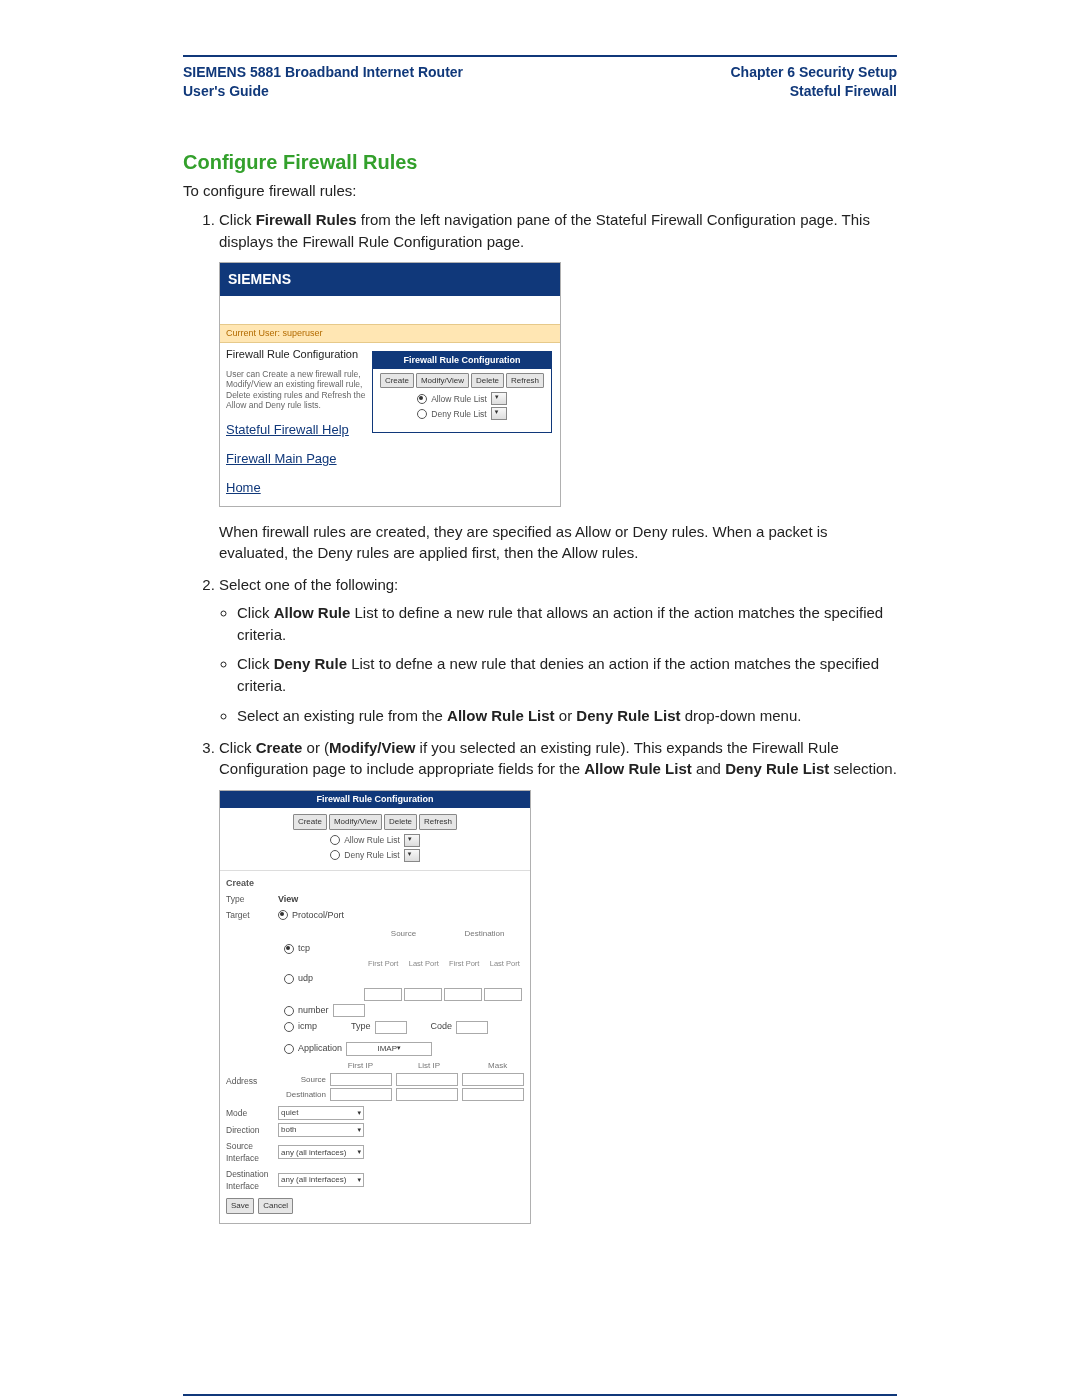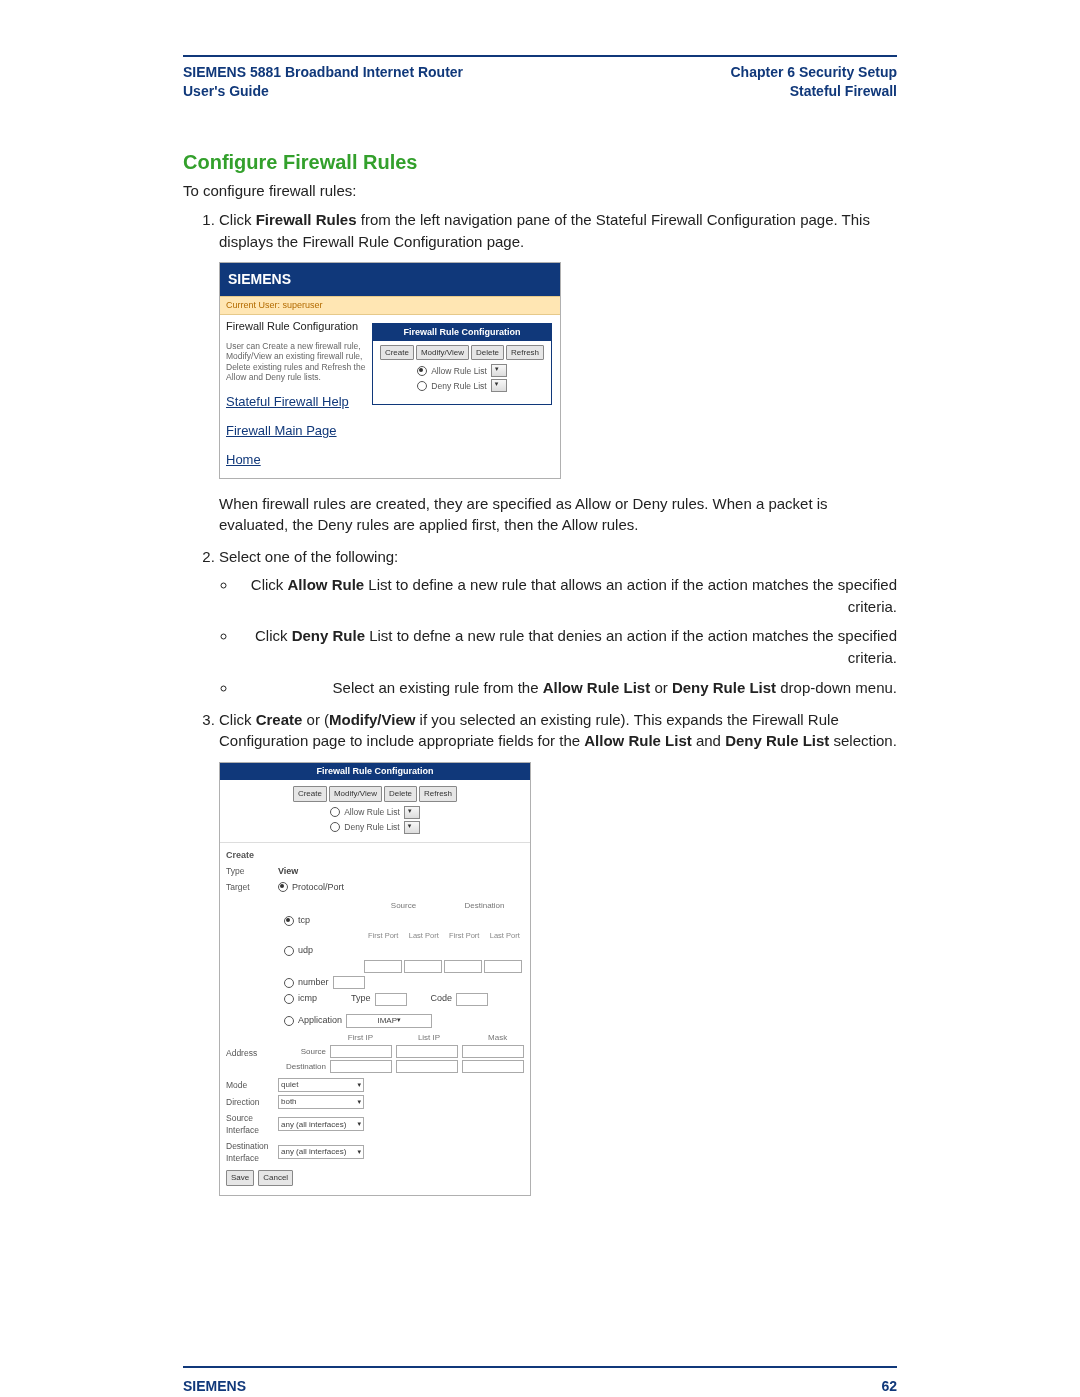--- a/index.html
+++ b/index.html
@@ -39,21 +39,21 @@
 
   h2.section-title {
     color: #33a02c;
     font-size: 20px;
     font-weight: bold;
     margin: 40px 0 8px 0;
   }
   .intro { margin: 6px 0 10px 0; }
   ol.steps { margin: 0 0 0 36px; padding: 0; }
   ol.steps > li { margin-bottom: 10px; line-height: 1.45; }
-  ul.bullets { margin: 6px 0 0 18px; padding: 0; text-align: right; }
+  ul.bullets { margin: 6px 0 0 18px; padding: 0; }
   ul.bullets > li { margin-bottom: 8px; line-height: 1.45; }
 
   
   .shot1 {
     width: 340px;
     margin: 10px 0 14px 0;
     border: 1px solid #b0b0b0;
     font-size: 10px;
     color: #444;
     background: #fff;
@@ -66,20 +66,21 @@
     font-size: 14px;
     padding: 6px 8px;
   }
   .shot1 .orange-row {
     background: #ffe6b3;
     border-top: 1px solid #e6c98a;
     border-bottom: 1px solid #e6c98a;
     font-size: 9px;
     color: #b36b00;
     padding: 2px 6px;
+    margin-top: 28px;
   }
   .shot1 .body-row { display: flex; }
   .shot1 .left-pane {
     width: 140px;
     padding: 4px 6px 8px 6px;
   }
   .shot1 .left-pane .title {
     font-size: 11px;
     color: #222;
     margin-bottom: 6px;

